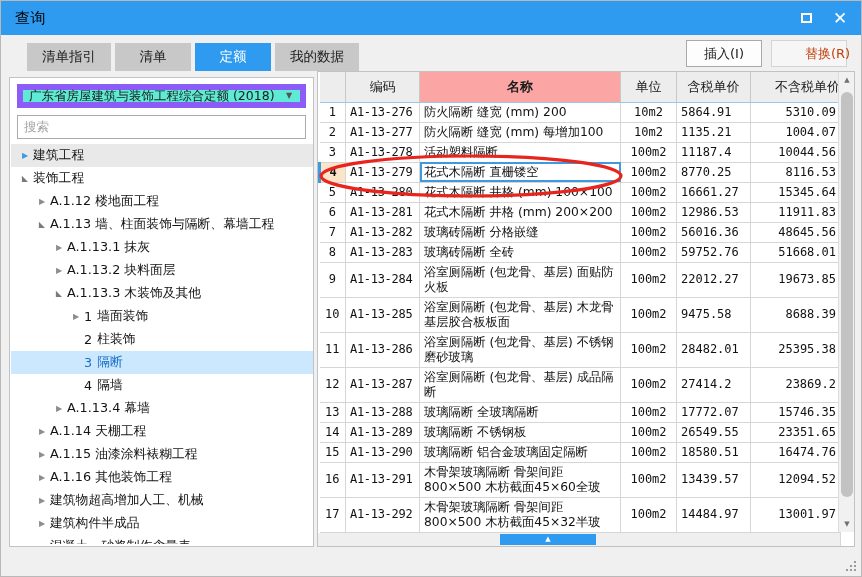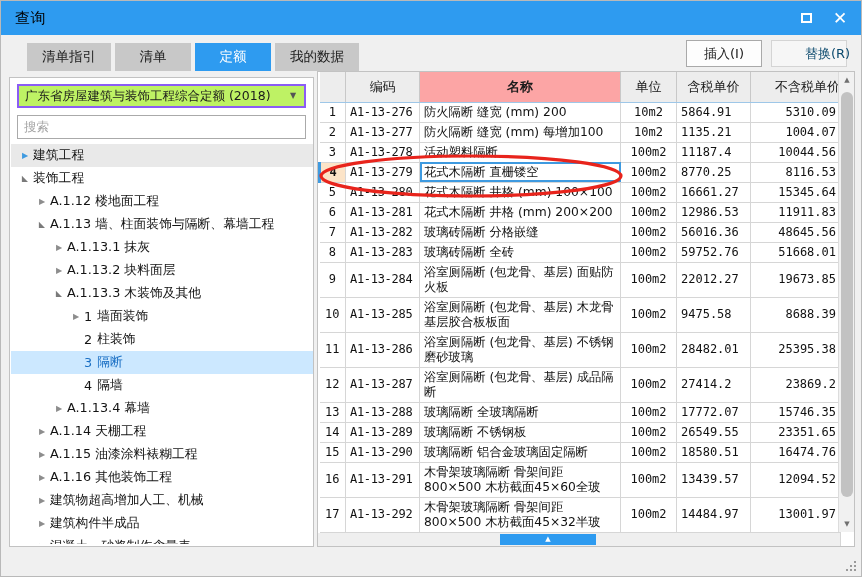--- a/index.html
+++ b/index.html
@@ -72,36 +72,36 @@
   }
   .act-btn {
     width: 76px; height: 27px;
     background: #fdfdfd;
     border: 1px solid #a9a9a9;
     font-size: 13px; color: #1b1b1b;
     display: flex; align-items: center; justify-content: center;
     cursor: pointer; white-space: nowrap;
   }
   .act-btn.disabled {
-    color: #0c4a6e; border-color: #d4d4d4;
+    color: #c2410c; border-color: #d4d4d4;
     background: #f6f6f6; cursor: default; padding-left: 37px;
   }
 
   
   .leftpanel {
     position: absolute; left: 8px; top: 76px;
     width: 305px; height: 470px;
     background: #ffffff;
     border: 1px solid #c2c2c2;
     overflow: hidden;
   }
   .combo {
     position: absolute; left: 7px; top: 6px;
     width: 289px; height: 24px;
-    border: 2px solid #8b5cf6; background: #bef264;
+    border: 6px solid #8b5cf6; background: #5eead4;
     display: flex; align-items: center;
     cursor: pointer;
     justify-content: flex-end;
   }
   .combo-text {
     flex: 1; font-size: 12.5px; color: #1b1b1b;
     padding-left: 6px; white-space: nowrap; overflow: hidden;
   }
   .combo-arrow {
     width: 22px; text-align: center;

